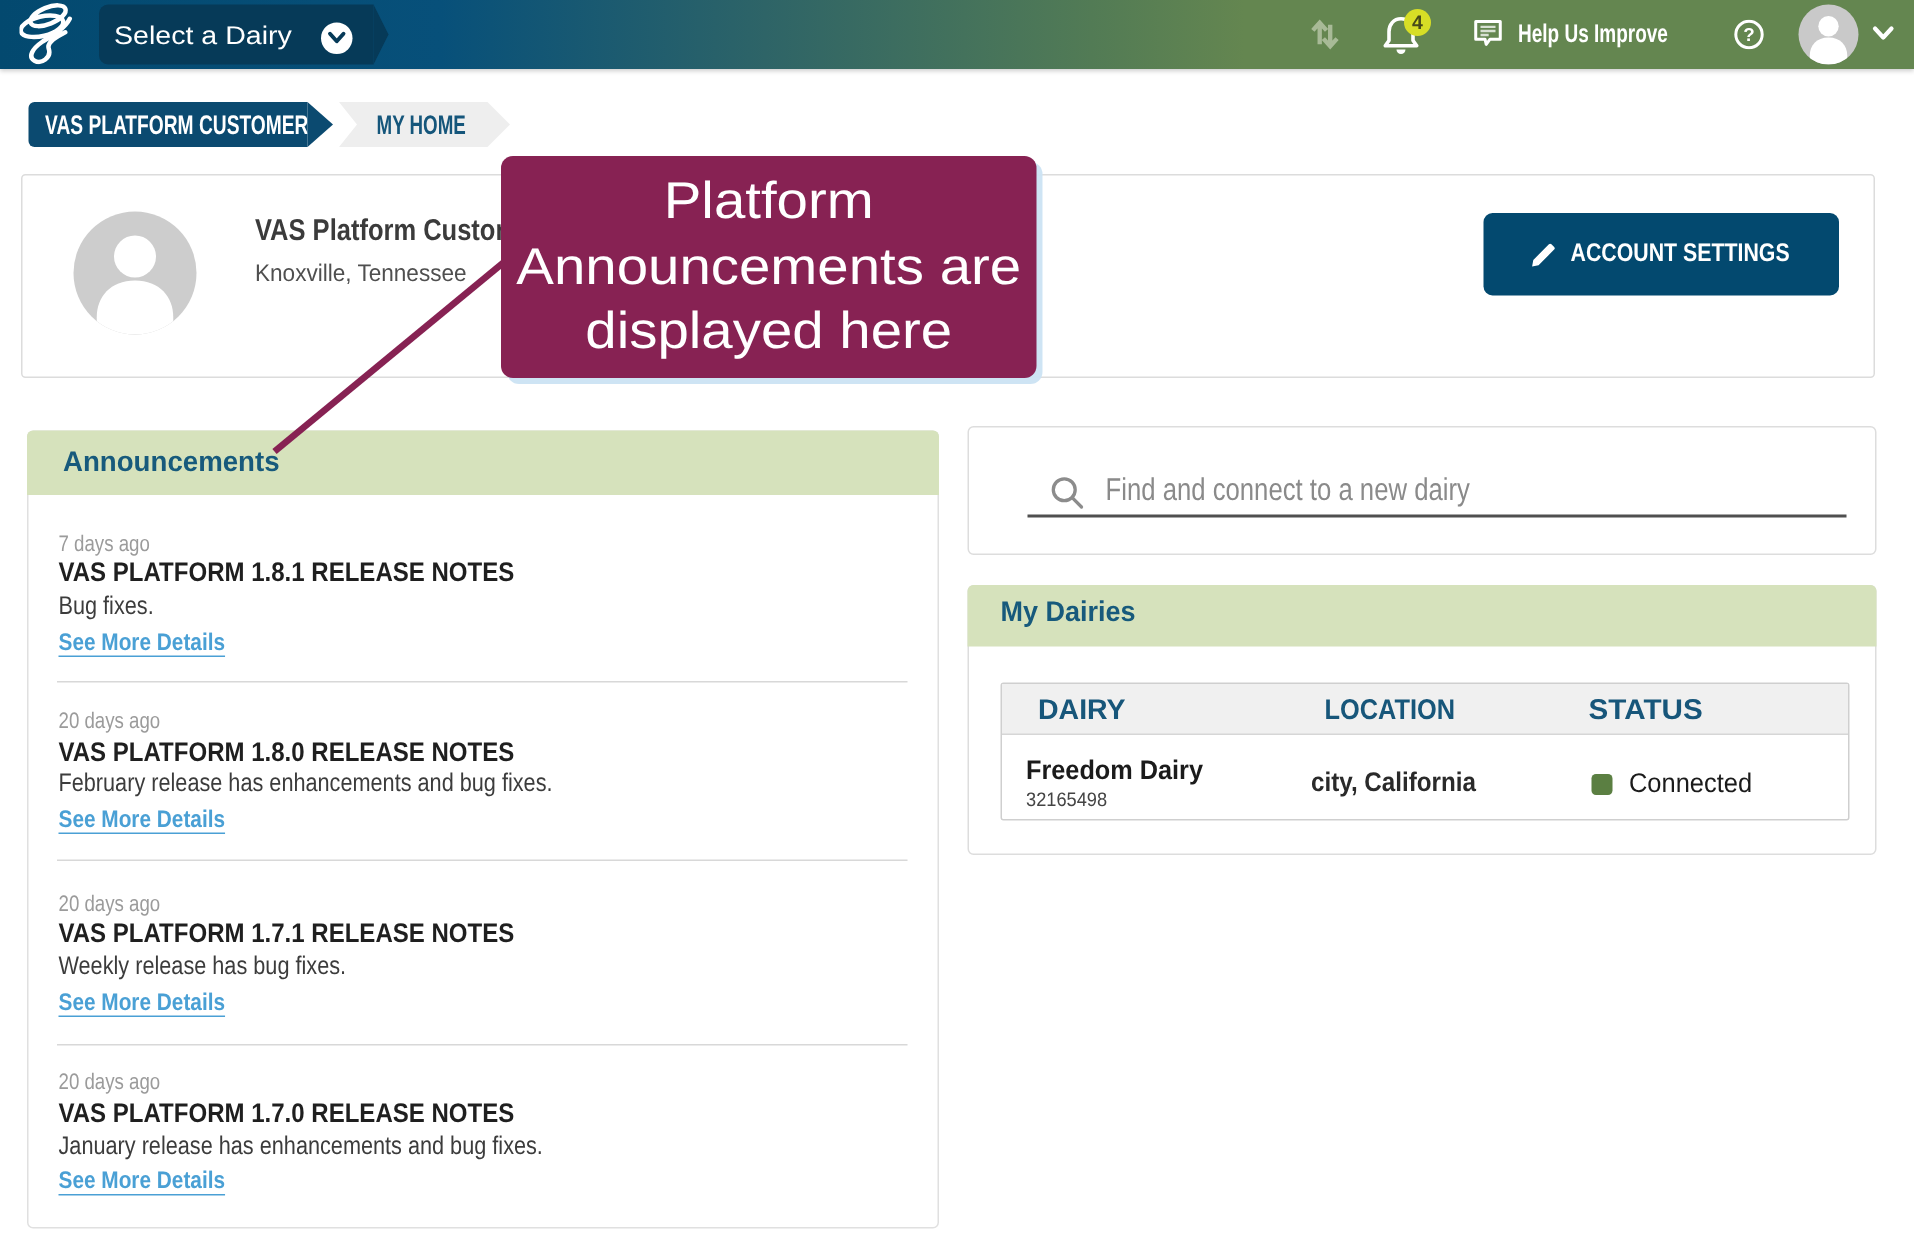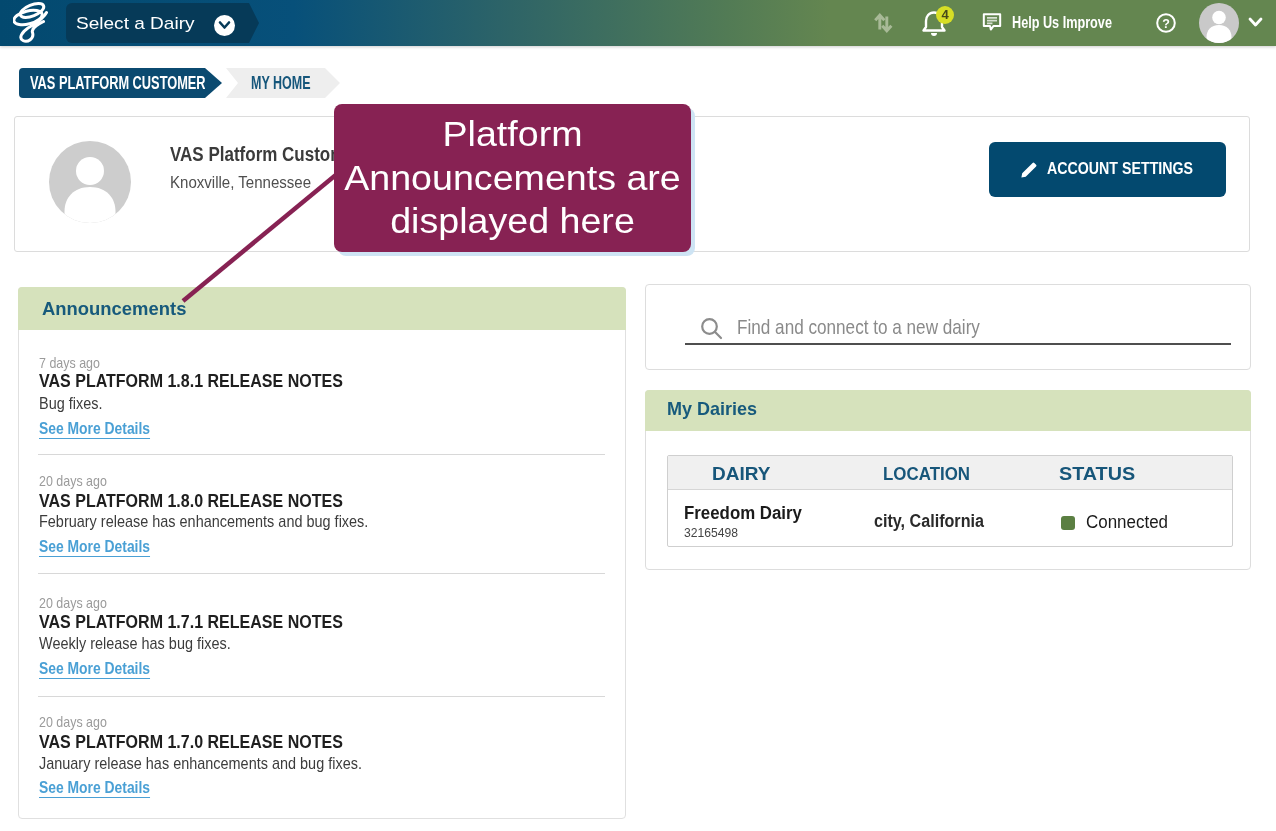--- a/index.html
+++ b/index.html
@@ -196,21 +196,21 @@
 </svg>
 <div id="searchph">Find and connect to a new dairy</div>
 <div id="searchline"></div>
 
 <div id="dairycard"></div>
 <div id="dairyhead">
     <span>My Dairies</span>
   </div>
 <div id="dtable"></div>
 <div id="dthead"></div>
-<div class="th" style="left:712px">DAIRY</div>
+<div class="th" style="left:692px">DAIRY</div>
 <div class="th" style="left:883px;transform:scaleX(0.89);transform-origin:left top;">LOCATION</div>
 <div class="th" style="left:1059px;transform:scaleX(1.04);transform-origin:left top;">STATUS</div>
 <div class="abs sx" style="left:684px;top:503px;font-size:18px;font-weight:700;color:#1b1b1b;transform:scaleX(0.936);white-space:pre">Freedom Dairy</div>
 <div class="abs sx" style="left:684px;top:525px;font-size:13px;color:#444;transform:scaleX(0.934);white-space:pre">32165498</div>
 <div class="abs sx" style="left:874px;top:511px;font-size:18px;font-weight:700;color:#2a2a2a;transform:scaleX(0.896);white-space:pre">city, California</div>
 <div class="sq"></div>
 <div class="abs sx" style="left:1086px;top:512px;font-size:18px;color:#1b1b1b;transform:scaleX(0.942);white-space:pre">Connected</div>
 
 <svg id="tipline">
     <line x1="360" y1="155" x2="183" y2="301" stroke="#872253" stroke-width="4.5"></line>

